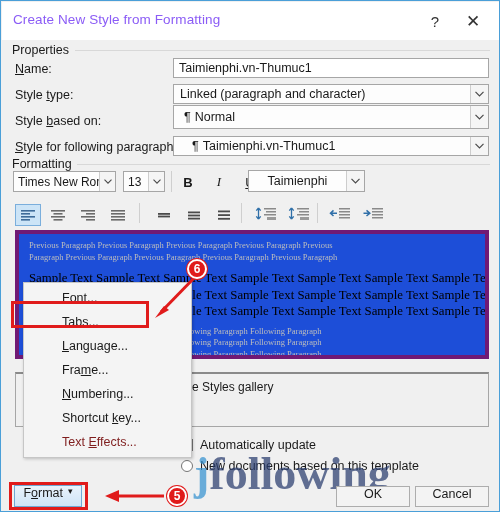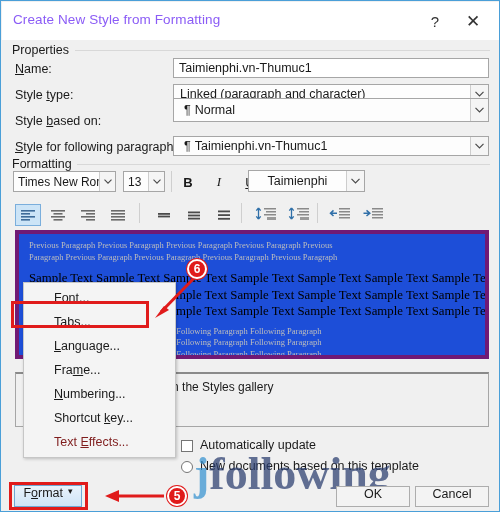--- a/index.html
+++ b/index.html
@@ -103,21 +103,21 @@
     padding:0 10px;white-space:nowrap;overflow:hidden;font-weight:400;
   }
   .desc{
     position:absolute;background:#f0f0f0;border:1px solid #a6a6a6;
     border-top:2px solid #8a8a8a;
     box-sizing:border-box;font-size:12px;color:#1a1a1a;
     padding:6px 8px;overflow:hidden;white-space:nowrap;
   }
 
   
-  .chk-row{position:absolute;display:flex;align-items:flex-end;font-size:12.5px;color:#1a1a1a;}
+  .chk-row{position:absolute;display:flex;align-items:center;font-size:12.5px;color:#1a1a1a;}
   .box{
     width:12px;height:12px;border:1px solid #757575;background:#fff;
     margin-right:7px;box-sizing:border-box;
   }
   .radio{
     width:12px;height:12px;border:1px solid #757575;background:#fff;
     border-radius:50%;margin-right:7px;box-sizing:border-box;
   }
 
   
@@ -132,21 +132,21 @@
     border:1px solid #6fa8d4;
   }
   .btn u{text-decoration:underline;}
   .btn .dn{margin-left:5px;font-size:9px;}
 
   
   .menu{
     position:absolute;left:22px;top:281px;width:135px;
     background:#f4f4f4;border:1px solid #c6c6c6;
     box-shadow:1px 1px 3px rgba(0,0,0,.22);
-    padding:3px 8px;
+    padding:3px 16px;
   }
   .menu-item{
     height:24px;display:flex;align-items:center;
     padding-left:22px;font-size:12.5px;color:#1a1a1a;white-space:nowrap;
   }
   .menu-item.hl{
     background:#cfe0f2;border:1px solid #9cb8d8;
     box-sizing:border-box;margin:0 2px;padding-left:20px;height:24px;
   }
   .menu-item.dis{color:#7f1d1d;}
@@ -201,31 +201,31 @@
   <div class="combo" style="left:172px;top:83px;width:316px;height:20px;">
     <span class="val">Linked (paragraph and character)</span>
     <span class="caret">
       <svg width="9" height="6" viewBox="0 0 9 6">
           <path d="M0.5 0.8 L4.5 4.8 L8.5 0.8" fill="none" stroke="#4a4a4a" stroke-width="1.2"></path>
         </svg>
     </span>
   </div>
 
   <div class="lbl" style="left:14px;top:113px;">Style <u>b</u>ased on:</div>
-  <div class="combo" style="left:172px;top:97px;width:316px;height:24px;">
+  <div class="combo" style="left:172px;top:104px;width:316px;height:24px;">
     <span class="val"><span class="pilcrow">¶</span><span>Normal</span></span>
     <span class="caret">
       <svg width="9" height="6" viewBox="0 0 9 6">
           <path d="M0.5 0.8 L4.5 4.8 L8.5 0.8" fill="none" stroke="#4a4a4a" stroke-width="1.2"></path>
         </svg>
     </span>
   </div>
 
   <div class="lbl" style="left:14px;top:139px;"><u>S</u>tyle for following paragraph:</div>
-  <div class="combo" style="left:172px;top:135px;width:316px;height:20px;">
+  <div class="combo" style="left:172px;top:135px;width:316px;height:20px;padding-left:8px;">
     <span class="val"><span class="pilcrow">¶</span><span>Taimienphi.vn-Thumuc1</span></span>
     <span class="caret">
       <svg width="9" height="6" viewBox="0 0 9 6">
           <path d="M0.5 0.8 L4.5 4.8 L8.5 0.8" fill="none" stroke="#4a4a4a" stroke-width="1.2"></path>
         </svg>
     </span>
   </div>
 
   <div class="grp" style="left:11px;top:156px;">Formatting</div>
   <div class="grp-line" style="left:76px;top:163px;width:413px;"></div>

